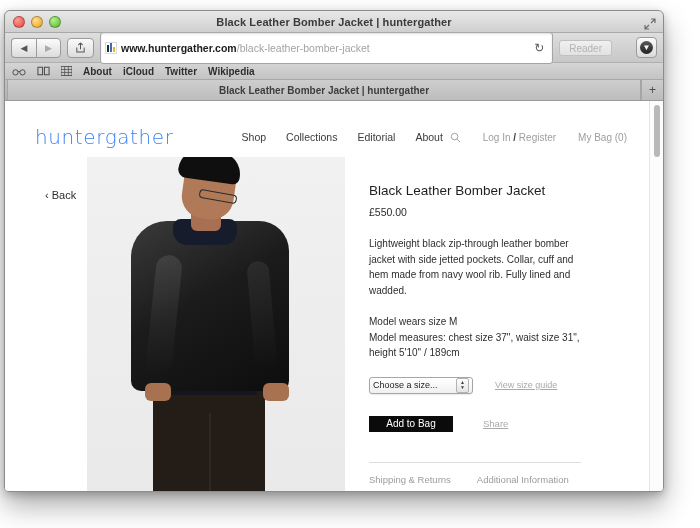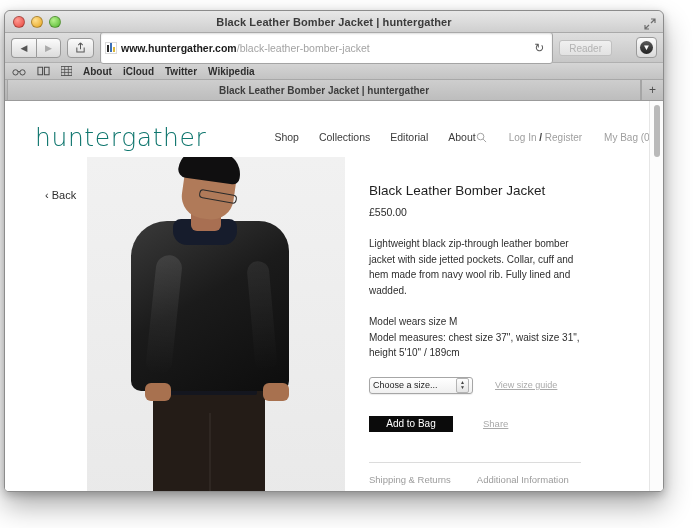--- a/index.html
+++ b/index.html
@@ -138,21 +138,21 @@
   }
   .page { position: absolute; inset: 0 14px 0 0; background: #fff; }
 
   
   .site-header {
     display: flex; align-items: center;
     padding: 16px 22px 0 30px;
     height: 56px;
   }
   .logo {
-    font-size: 25px; color: #0f766e; letter-spacing: .6px;
+    font-size: 20px; color: #3b82f6; letter-spacing: .6px;
     font-family: "DejaVu Sans", sans-serif; font-weight: 300;
   }
   .mainnav { display: flex; gap: 20px; margin-left: 68px; }
   .mainnav a { font-size: 10.5px; color: #3b3b3b; text-decoration: none; }
   .utilnav { display: flex; align-items: center; gap: 22px; margin-left: auto; }
   .search-ico { color: #9a9a9a; display: flex; align-items: center; }
   .util-link { font-size: 10px; color: #9e9e9e; text-decoration: none; white-space: nowrap; }
   .util-link b { color: #3c3c3c; }
 
   

